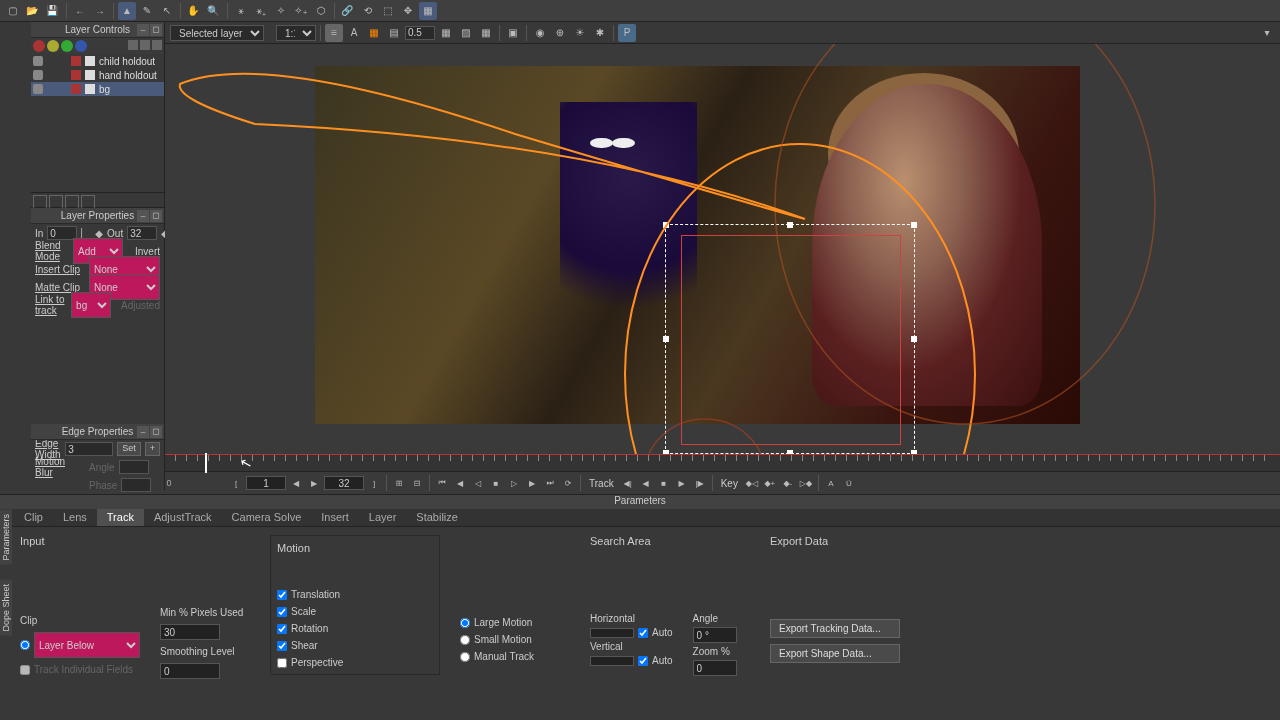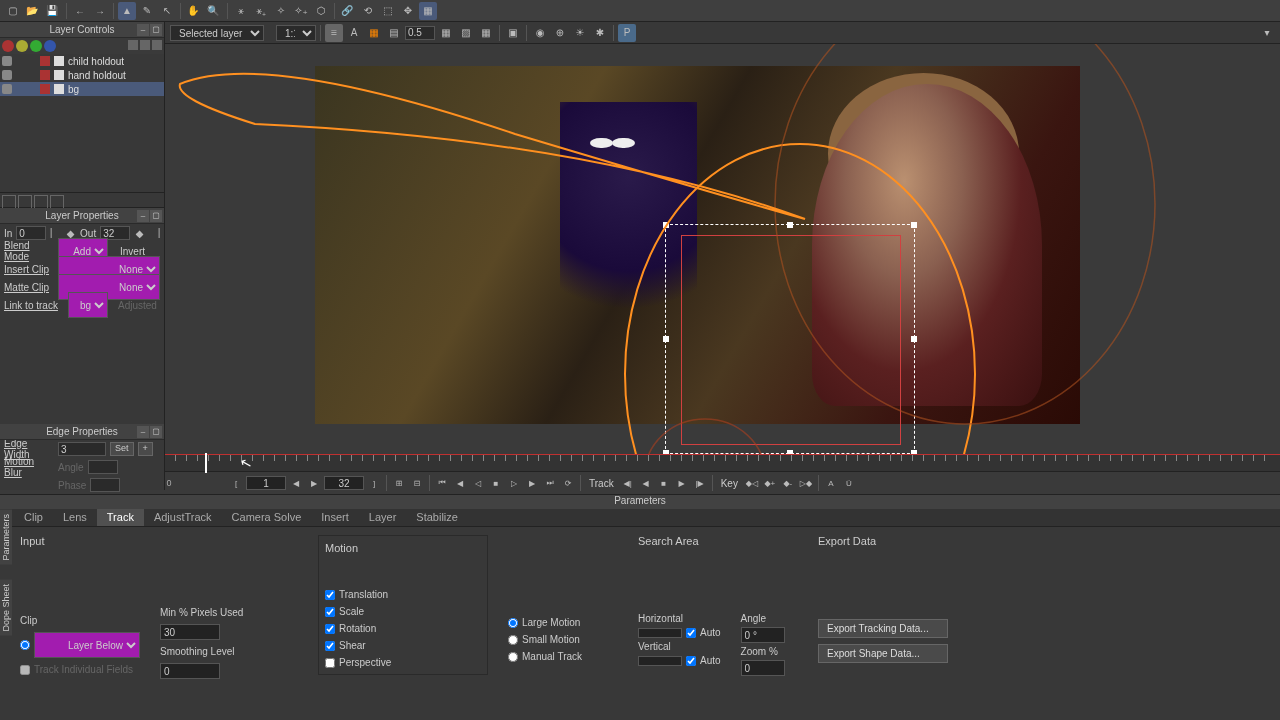--- a/index.html
+++ b/index.html
@@ -3,40 +3,40 @@
 <meta charset="utf-8">
 <style>
 * { margin:0; padding:0; box-sizing:border-box; font-family:Arial,sans-serif; user-select:none; }
 body { background:#3a3a3a; color:#ccc; font-size:10px; width:1280px; height:720px; overflow:hidden; position:relative; }
 .toolbar { background:#3f3f3f; border-bottom:1px solid #222; height:22px; display:flex; align-items:center; padding:0 4px; gap:2px; }
 .toolbar-top { height:22px; }
 .toolbar-sub { height:22px; background:#383838; }
 .tbtn { width:18px; height:18px; display:flex; align-items:center; justify-content:center; color:#bbb; cursor:pointer; border-radius:2px; }
 .tbtn.active { background:#4a5a7a; }
 .sep { width:1px; height:16px; background:#555; margin:0 2px; }
-.left-panel { position:absolute; left:0; top:22px; width:165px; bottom:230px; background:#383838; border-right:1px solid #222; }
+.left-panel { position:absolute; left:0; top:22px; width:165px; bottom:230px; background:#383838; border-right:1px solid #222;padding-left:31px; }
 .panel-header { background:#424242; height:16px; display:flex; align-items:center; justify-content:center; font-size:10px; color:#ccc; position:relative; border-bottom:1px solid #2a2a2a; }
 .panel-header .pbtn { position:absolute; right:2px; display:flex; gap:1px; }
 .pbtn span { width:12px; height:12px; background:#555; font-size:8px; display:flex; align-items:center; justify-content:center; }
 .layer-tools { height:16px; background:#3a3a3a; display:flex; padding:2px; gap:2px; }
 .layer-tools div { width:12px; height:12px; }
 .dot-r{background:#a33;border-radius:50%;} .dot-y{background:#aa3;border-radius:50%;} .dot-g{background:#3a3;border-radius:50%;} .dot-b{background:#35a;border-radius:50%;}
 .layer-list { }
 .layer-row { display:flex; align-items:center; height:14px; padding-left:2px; gap:4px;}
 .layer-row.selected { background:#4a5a7a; }
 .layer-icon { width:10px; height:10px; background:#888; border-radius:2px;}
 .layer-sq { width:10px; height:10px; background:#aa3333;}
 .layer-sq2 { width:10px; height:10px; background:#ddd;}
 .layer-name { font-size:10px; color:#ddd; }
 .mini-tools { height:16px; display:flex; gap:2px; padding:2px; border-top:1px solid #222; border-bottom:1px solid #222;}
 .mini-tools div{width:14px;height:14px;border:1px solid #666;}
 .prop-row { display:flex; align-items:center; height:18px; padding:0 4px; gap:4px; font-size:10px;}
 .prop-label { width:50px; color:#ccc;text-decoration:underline; }
 .prop-input { background:#2a2a2a; border:1px solid #555; color:#ccc; width:30px; height:14px; font-size:10px; padding:0 2px; }
-.prop-select { background:#a21caf; border:1px solid #555; color:#ccc; height:26px; font-size:10px; flex:1;text-align:right;}
+.prop-select { background:#be185d; border:1px solid #555; color:#ccc; height:26px; font-size:10px; flex:1;}
 .prop-btn { background:#4a4a4a; border:1px solid #666; height:14px; font-size:9px; padding:0 4px; cursor:pointer;text-align:right;}
 .muted { color:#666; }
 .viewer { position:absolute; left:165px; right:0; top:44px; height:410px; background:#3a3a3a; overflow:hidden; }
 .film { position:absolute; left:150px; top:22px; width:765px; height:358px; background:linear-gradient(120deg,#3a3520 0%,#5a4825 30%,#2a2015 45%,#4a3820 60%,#3a1510 80%,#2a0a05 100%); }
 .film::before { content:''; position:absolute; left:32%; top:10%; width:18%; height:70%; background:radial-gradient(circle at 50% 30%,#2a1a4a 0%,#1a0a3a 50%,transparent 70%); }
 .film::after{content:'';position:absolute;left:36%;top:20%;width:3%;height:3%;background:#eee;border-radius:50%;box-shadow:22px 0 #eee;}
 .person{position:absolute;right:5%;top:5%;width:30%;height:90%;background:radial-gradient(ellipse at 40% 30%,#ba9070 0%,#8a6050 30%,#5a2020 60%,#3a1010 100%);border-radius:50% 50% 10% 10%;}
 .hair{position:absolute;right:8%;top:2%;width:25%;height:45%;background:#8a6540;border-radius:50%;}
 .track-box { position:absolute; left:500px; top:180px; width:250px; height:230px; border:1px dashed #fff; }
 .track-inner { position:absolute; left:15px; top:10px; width:220px; height:210px; border:1px solid #d04040; }
@@ -434,21 +434,21 @@
           <span>Track Individual Fields</span>
         </div>
     </div>
     <div class="col" style="width:90px">
       <div style="height:66px"></div>
       <div>Min % Pixels Used</div>
       <input class="num-input" value="30" style="">
       <div>Smoothing Level</div>
       <input class="num-input" value="0" style="">
     </div>
-    <div class="col" style="width:170px;border:1px solid #2a2a2a;padding:6px;height:140px;margin-left:48px;">
+    <div class="col" style="width:170px;border:1px solid #2a2a2a;padding:6px;height:140px;">
       <div class="colhead">Motion</div>
       <div style="height:44px"></div>
       <div class="check-row">
           <input type="checkbox" checked="" style="">
           <span>Translation</span>
         </div>
       <div class="check-row">
           <input type="checkbox" checked="" style="">
           <span>Scale</span>
         </div>

